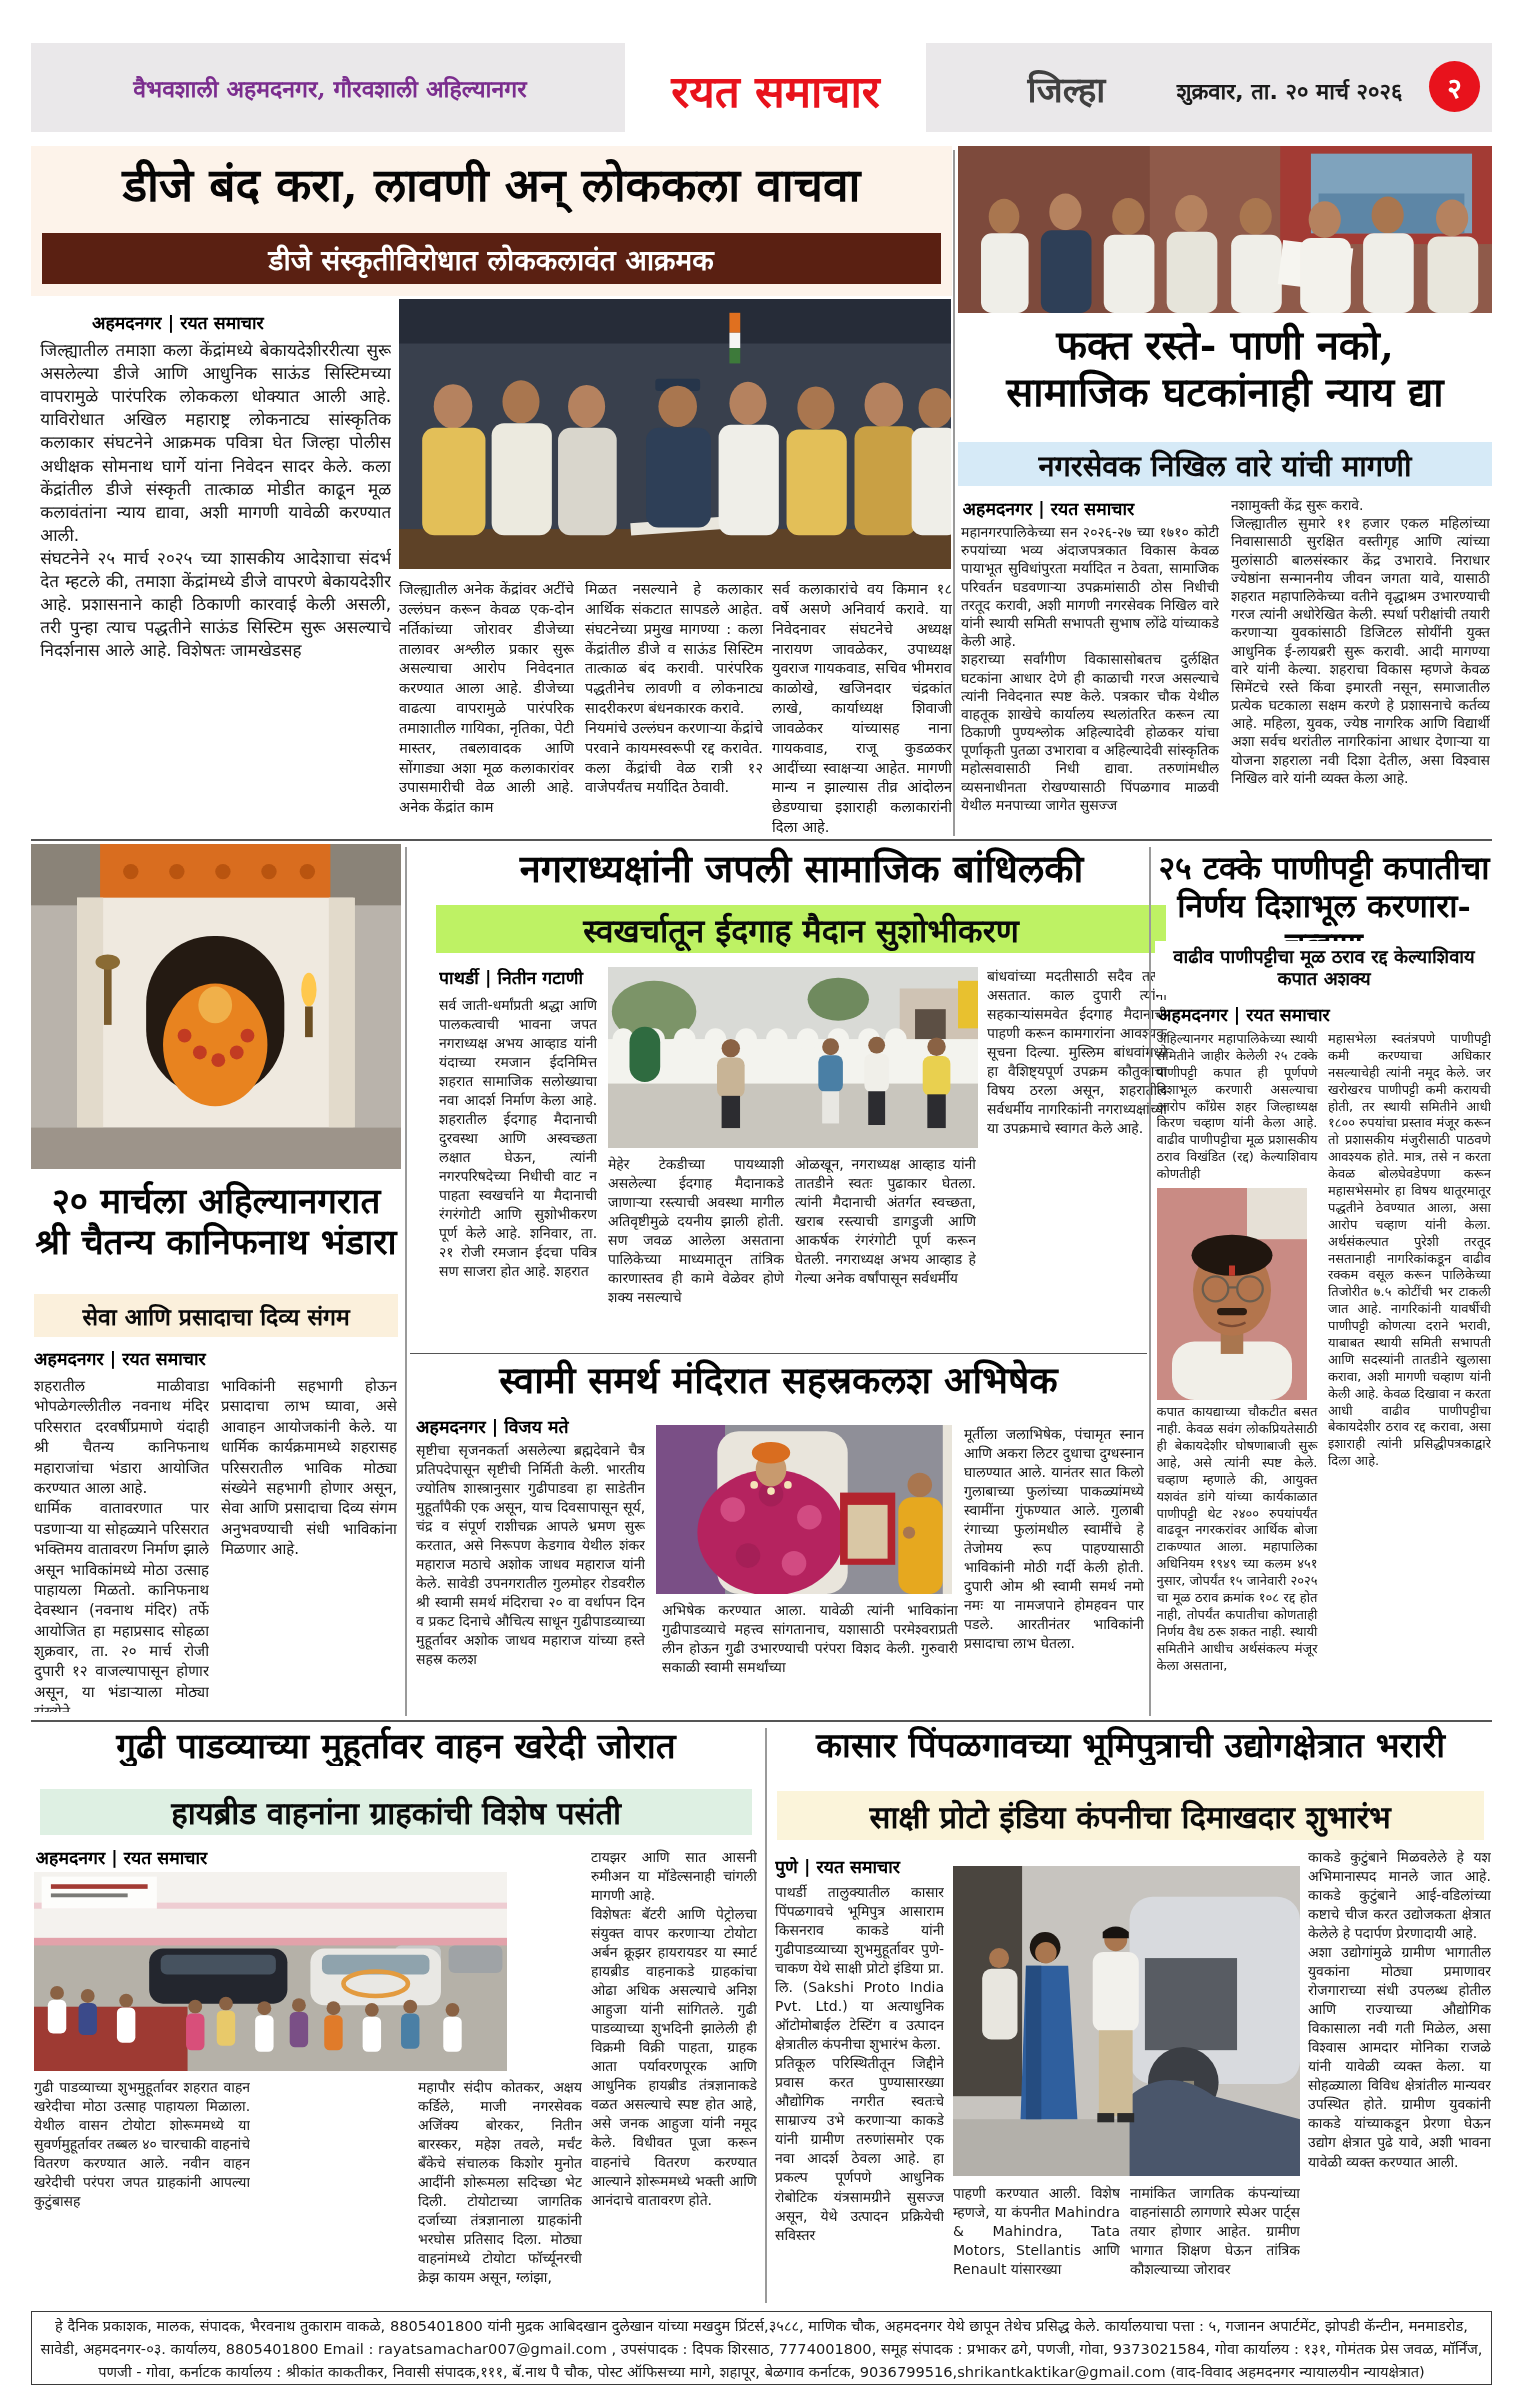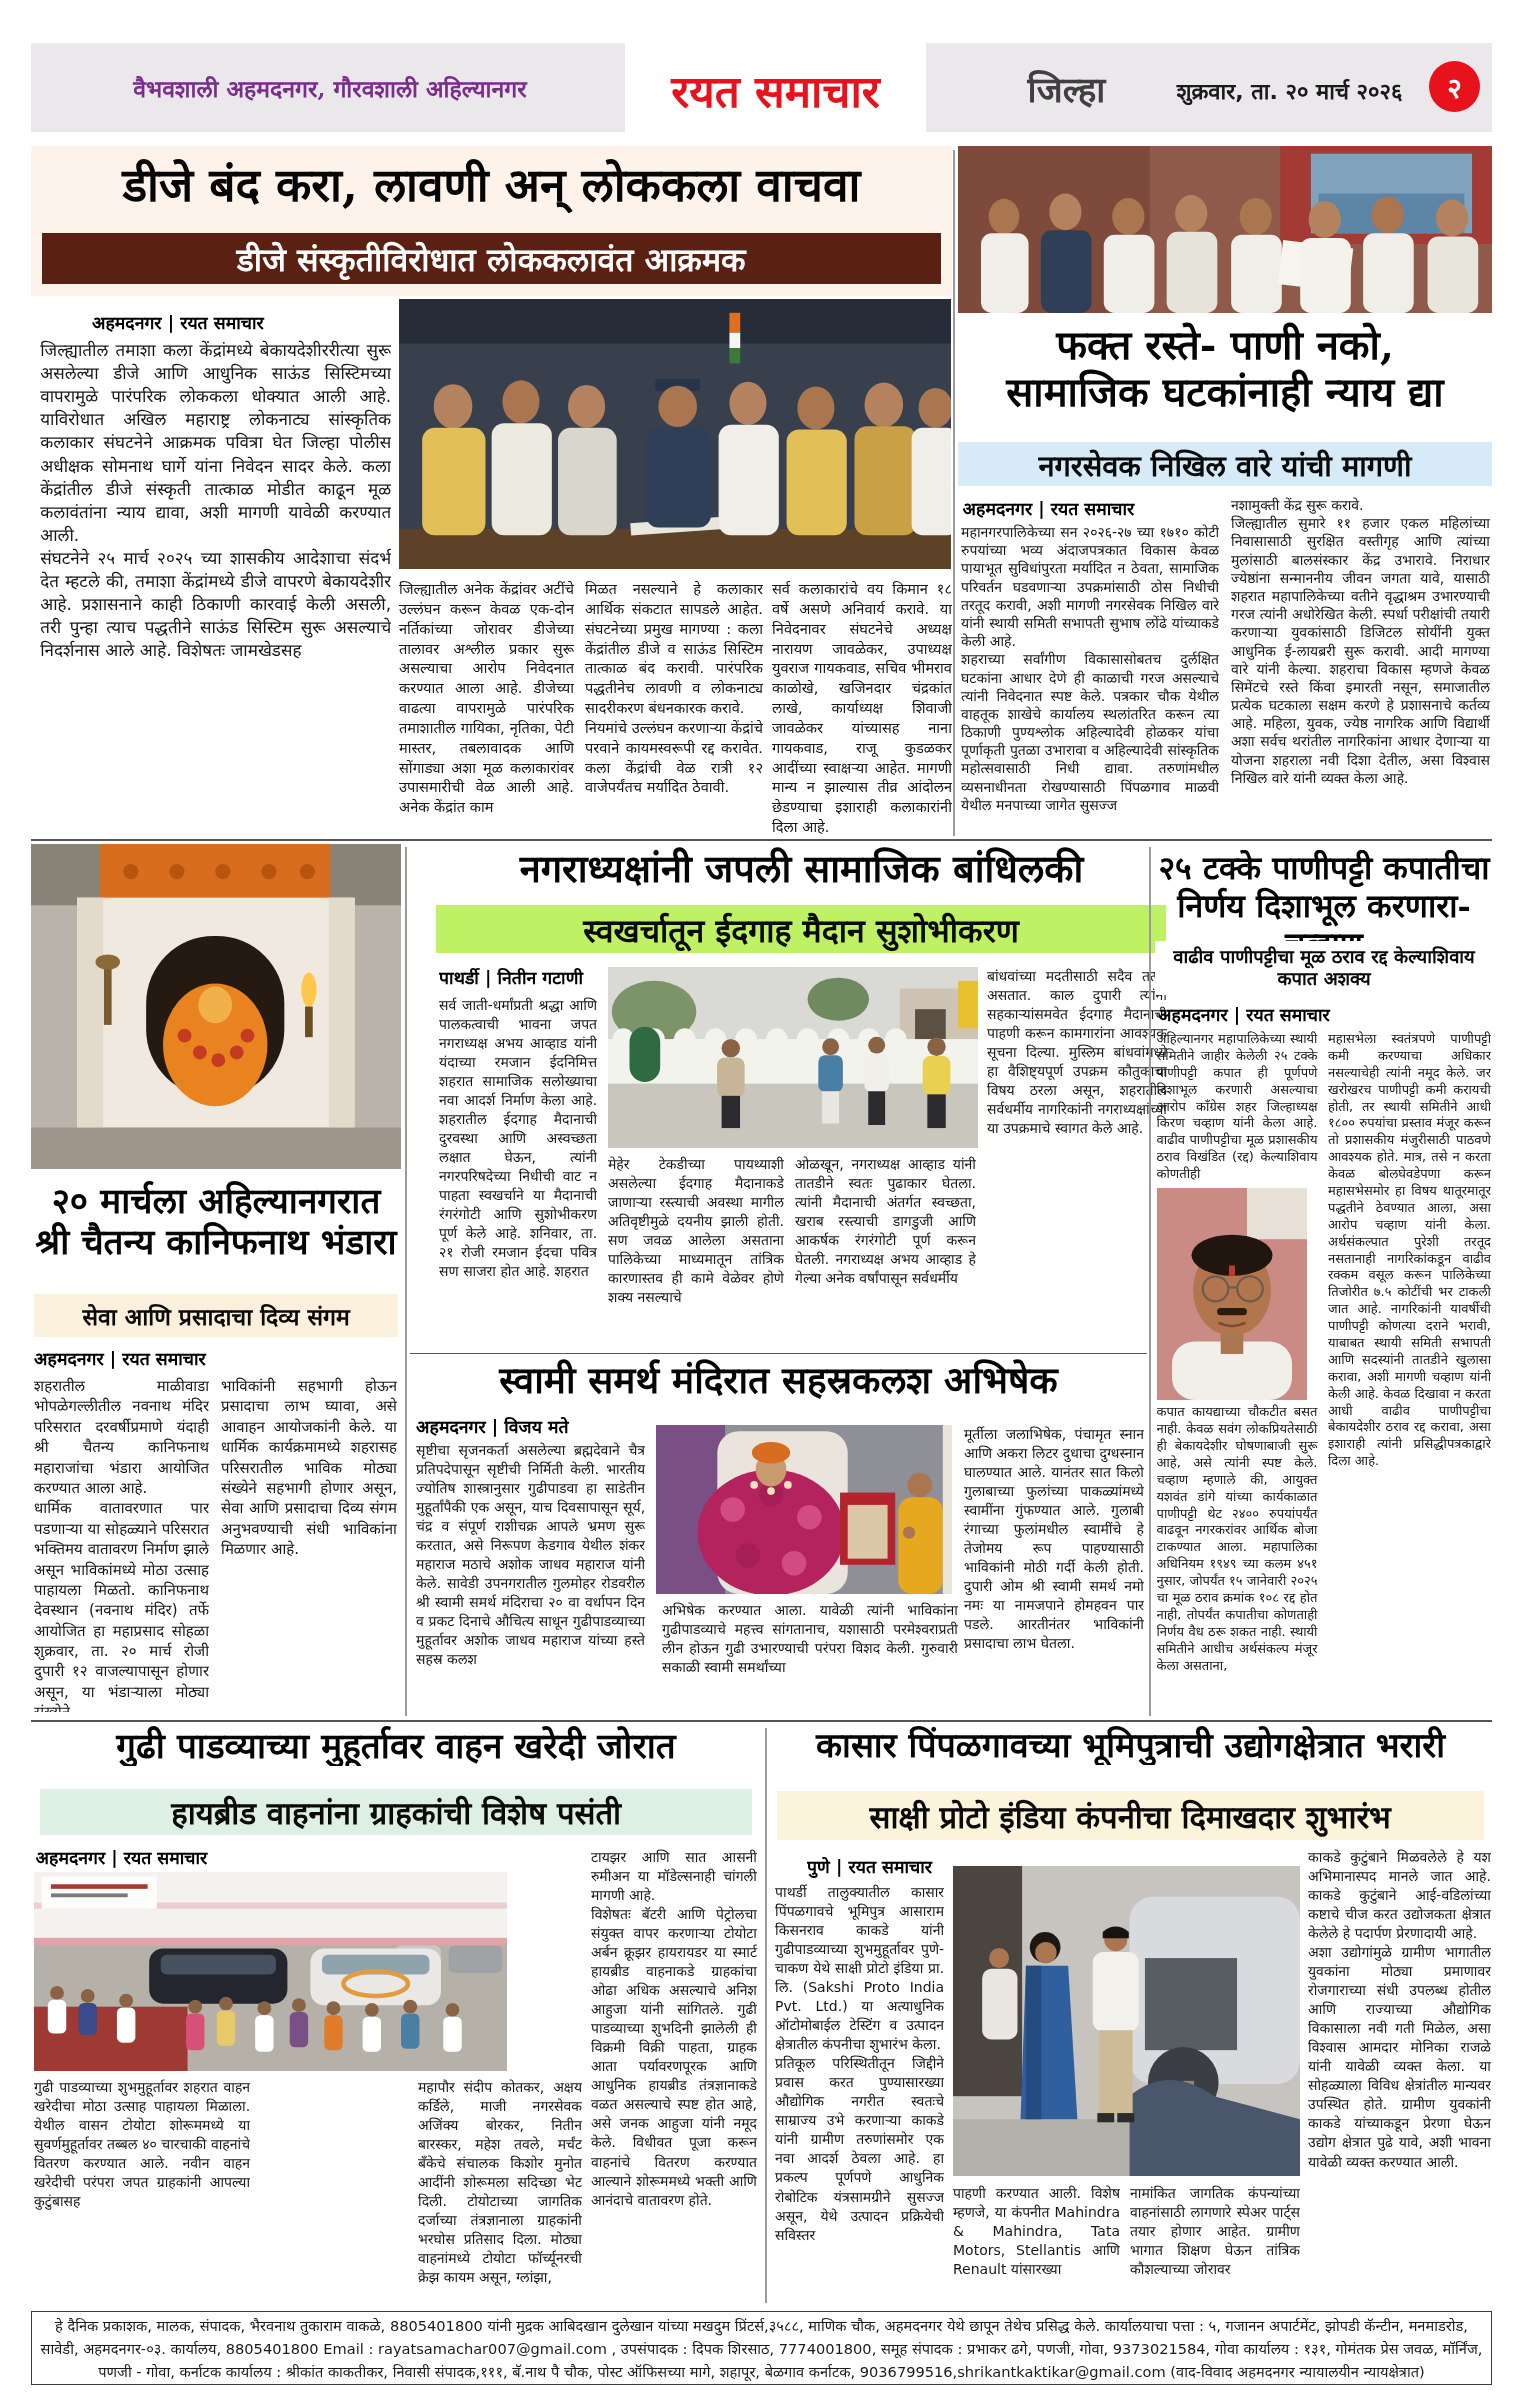--- a/index.html
+++ b/index.html
@@ -27,21 +27,21 @@
     <div class="abs" style="left:46px;top:29px;width:506px;text-align:center;font-size:23px;font-weight:bold;color:#7b2d8e;font-family:'DejaVu Serif','DejaVu Sans',serif;">वैभवशाली अहमदनगर, गौरवशाली अहिल्यानगर</div>
     <div class="abs" style="left:594px;top:17px;width:301px;text-align:center;font-size:44px;font-weight:bold;color:#e8121c;font-family:'DejaVu Serif','DejaVu Sans',serif;">रयत समाचार</div>
     <div class="abs" style="left:951px;top:21.5px;width:169px;text-align:center;font-size:35px;font-weight:bold;color:#404040;font-family:'DejaVu Serif','DejaVu Sans',serif;">जिल्हा</div>
     <div class="abs" style="left:1132px;top:32px;width:253px;text-align:center;font-size:22px;font-weight:bold;color:#1a1a1a;">शुक्रवार, ता. २० मार्च २०२६</div>
     <div class="abs" style="left:1398px;top:18.4px;width:51px;height:51px;border-radius:50%;background:#e8121c;display:flex;align-items:center;justify-content:center;color:#ffffff;font-size:28px;font-weight:bold;">२</div>
   </header>
 
   <section class="abs" style="left:31px;top:146px;width:921px;height:692px;">
     <div class="abs" style="left:0;top:0;width:921px;height:150px;background:#fdf3ea;"></div>
     <div class="abs headline" style="left:0;top:12.3px;width:921px;font-size:46px;">डीजे बंद करा, लावणी अन् लोककला वाचवा</div>
-    <div class="abs bar" style="left:10.7px;top:87px;width:899px;height:51px;background:#5a2012;color:#ffffff;font-size:32px;">डीजे संस्कृतीविरोधात लोककलावंत आक्रमक</div>
+    <div class="abs bar" style="left:10.7px;top:87px;width:899px;height:51px;background:#5a2012;color:#ffffff;font-size:28px;">डीजे संस्कृतीविरोधात लोककलावंत आक्रमक</div>
     <div class="abs byline" style="left:61px;top:164px;width:322px;">अहमदनगर | रयत समाचार</div>
     <div class="abs body-text" style="left:9.2px;top:193px;width:351px;height:497px;font-size:17px;">जिल्ह्यातील तमाशा कला केंद्रांमध्ये बेकायदेशीररीत्या सुरू असलेल्या डीजे आणि आधुनिक साऊंड सिस्टिमच्या वापरामुळे पारंपरिक लोककला धोक्यात आली आहे. याविरोधात अखिल महाराष्ट्र लोकनाट्य सांस्कृतिक कलाकार संघटनेने आक्रमक पवित्रा घेत जिल्हा पोलीस अधीक्षक सोमनाथ घार्गे यांना निवेदन सादर केले. कला केंद्रांतील डीजे संस्कृती तात्काळ मोडीत काढून मूळ कलावंतांना न्याय द्यावा, अशी मागणी यावेळी करण्यात आली.
 संघटनेने २५ मार्च २०२५ च्या शासकीय आदेशाचा संदर्भ देत म्हटले की, तमाशा केंद्रांमध्ये डीजे वापरणे बेकायदेशीर आहे. प्रशासनाने काही ठिकाणी कारवाई केली असली, तरी पुन्हा त्याच पद्धतीने साऊंड सिस्टिम सुरू असल्याचे निदर्शनास आले आहे. विशेषतः जामखेडसह</div>
     <div class="abs photo" style="left:368px;top:153px;width:552px;height:270px;">
       <svg viewBox="0 0 715 352" preserveAspectRatio="none" aria-hidden="true">
         <rect width="715" height="352" fill="#39404d"></rect>
           <rect width="715" height="58" fill="#262c38"></rect>
         <rect x="428" y="18" width="14" height="26" fill="#e0701f"></rect>
           <rect x="428" y="44" width="14" height="20" fill="#f5f5f2"></rect>
           <rect x="428" y="64" width="14" height="20" fill="#3d7a3a"></rect>
@@ -299,21 +299,21 @@
     </div>
     <div class="abs body-text" style="left:3.1px;top:353px;width:216px;height:226px;font-size:14px;">गुढी पाडव्याच्या शुभमुहूर्तावर शहरात वाहन खरेदीचा मोठा उत्साह पाहायला मिळाला. येथील वासन टोयोटा शोरूममध्ये या सुवर्णमुहूर्तावर तब्बल ४० चारचाकी वाहनांचे वितरण करण्यात आले. नवीन वाहन खरेदीची परंपरा जपत ग्राहकांनी आपल्या कुटुंबासह</div>
     <div class="abs body-text" style="left:387px;top:353px;width:164px;height:226px;font-size:14px;">महापौर संदीप कोतकर, अक्षय कर्डिले, माजी नगरसेवक अजिंक्य बोरकर, नितीन बारस्कर, महेश तवले, मर्चंट बँकेचे संचालक किशोर मुनोत आदींनी शोरूमला सदिच्छा भेट दिली. टोयोटाच्या जागतिक दर्जाच्या तंत्रज्ञानाला ग्राहकांनी भरघोस प्रतिसाद दिला. मोठ्या वाहनांमध्ये टोयोटा फॉर्च्यूनरची क्रेझ कायम असून, ग्लांझा,</div>
     <div class="abs body-text" style="left:560px;top:123px;width:166px;height:456px;font-size:14px;">टायझर आणि सात आसनी रुमीअन या मॉडेल्सनाही चांगली मागणी आहे.
 विशेषतः बॅटरी आणि पेट्रोलचा संयुक्त वापर करणाऱ्या टोयोटा अर्बन क्रूझर हायरायडर या स्मार्ट हायब्रीड वाहनाकडे ग्राहकांचा ओढा अधिक असल्याचे अनिश आहुजा यांनी सांगितले. गुढी पाडव्याच्या शुभदिनी झालेली ही विक्रमी विक्री पाहता, ग्राहक आता पर्यावरणपूरक आणि आधुनिक हायब्रीड तंत्रज्ञानाकडे वळत असल्याचे स्पष्ट होत आहे, असे जनक आहुजा यांनी नमूद केले. विधीवत पूजा करून वाहनांचे वितरण करण्यात आल्याने शोरूममध्ये भक्ती आणि आनंदाचे वातावरण होते.</div>
   </section>
 
   <section class="abs" style="left:769px;top:1725px;width:723px;height:581px;">
     <div class="abs headline" style="left:0;top:0;width:723px;font-size:34px;">कासार पिंपळगावच्या भूमिपुत्राची उद्योगक्षेत्रात भरारी</div>
     <div class="abs bar" style="left:7.7px;top:66px;width:707px;height:49px;background:#fbf4da;color:#0a0a0a;font-size:31px;">साक्षी प्रोटो इंडिया कंपनीचा दिमाखदार शुभारंभ</div>
-    <div class="abs byline" style="left:6.1px;top:129px;width:199px;margin-left:32px;">पुणे | रयत समाचार</div>
+    <div class="abs byline" style="left:6.1px;top:129px;width:199px;">पुणे | रयत समाचार</div>
     <div class="abs body-text" style="left:6.1px;top:158px;width:169px;height:420px;font-size:14px;">पाथर्डी तालुक्यातील कासार पिंपळगावचे भूमिपुत्र आसाराम किसनराव काकडे यांनी गुढीपाडव्याच्या शुभमुहूर्तावर पुणे-चाकण येथे साक्षी प्रोटो इंडिया प्रा. लि. (Sakshi Proto India Pvt. Ltd.) या अत्याधुनिक ऑटोमोबाईल टेस्टिंग व उत्पादन क्षेत्रातील कंपनीचा शुभारंभ केला.
 प्रतिकूल परिस्थितीतून जिद्दीने प्रवास करत पुण्यासारख्या औद्योगिक नगरीत स्वतःचे साम्राज्य उभे करणाऱ्या काकडे यांनी ग्रामीण तरुणांसमोर एक नवा आदर्श ठेवला आहे. हा प्रकल्प पूर्णपणे आधुनिक रोबोटिक यंत्रसामग्रीने सुसज्ज असून, येथे उत्पादन प्रक्रियेची सविस्तर</div>
     <div class="abs photo" style="left:184px;top:141px;width:347px;height:310px;">
       <svg viewBox="0 0 452 404" preserveAspectRatio="none" aria-hidden="true">
         <rect width="452" height="404" fill="#c7c4bf"></rect>
           <rect width="90" height="300" fill="#4a453f"></rect>
         <rect y="330" width="452" height="74" fill="#b3b0aa"></rect>
         <rect x="230" y="40" width="222" height="244" rx="30" fill="#d8dade"></rect>
           <rect x="250" y="120" width="120" height="120" fill="#585c63"></rect>
         <circle cx="300" cy="282" r="46" fill="#3b3e44"></circle>

